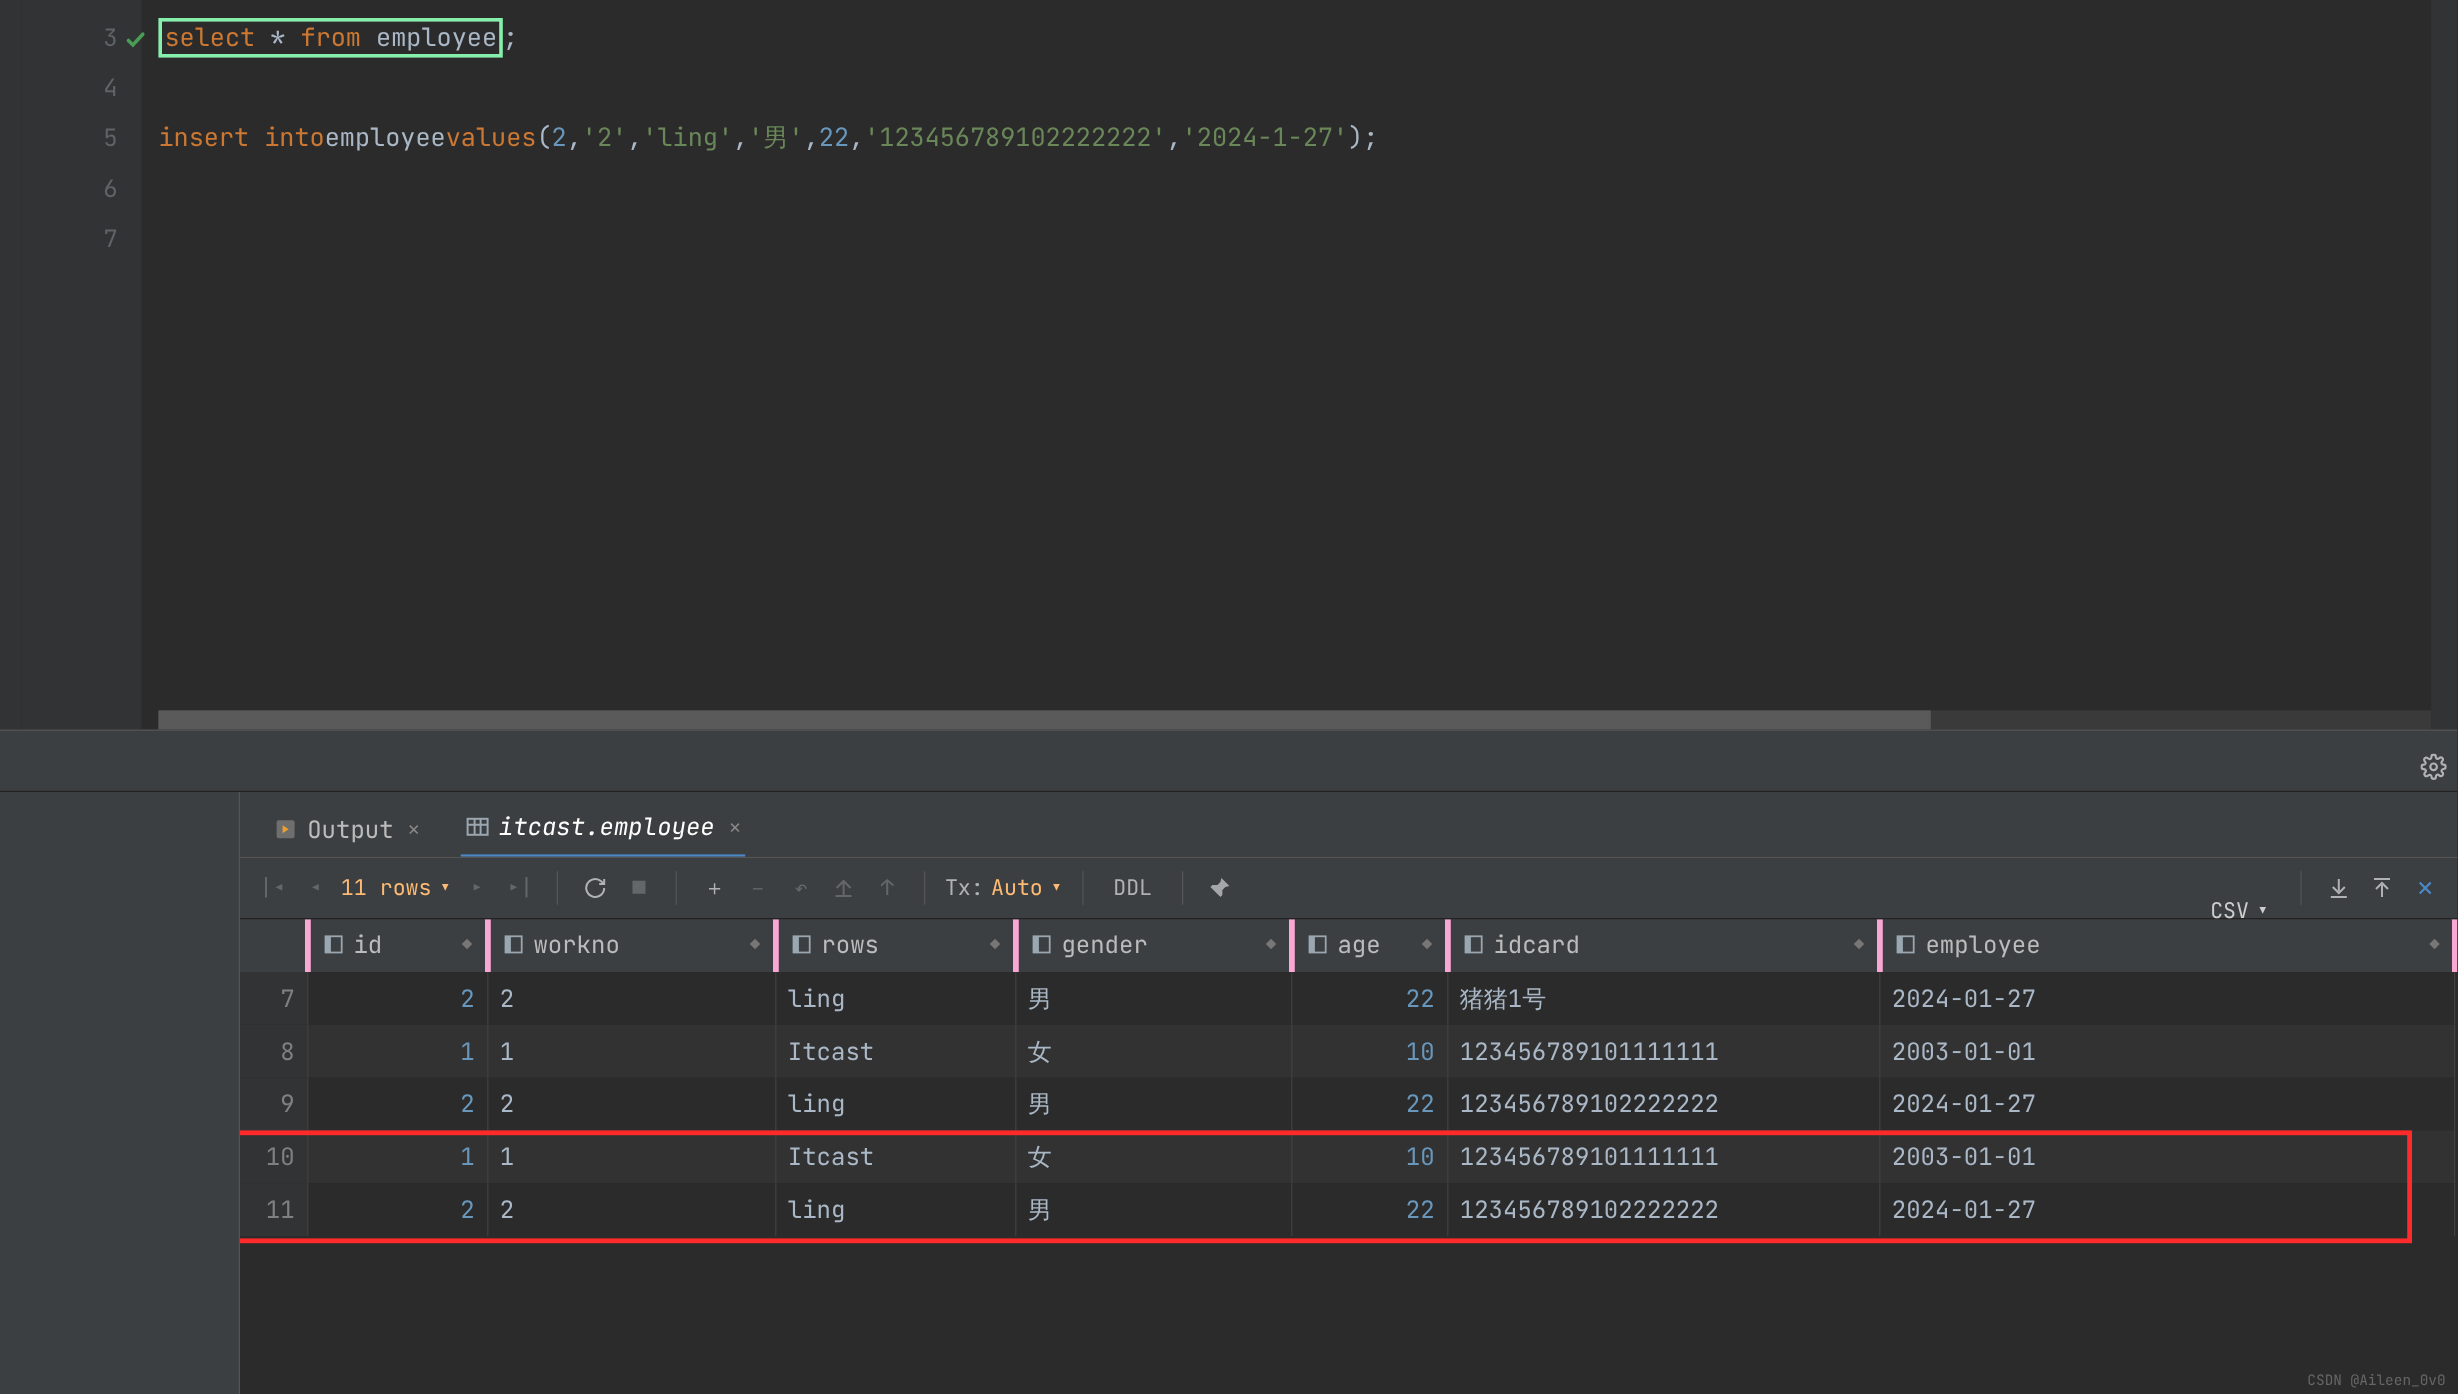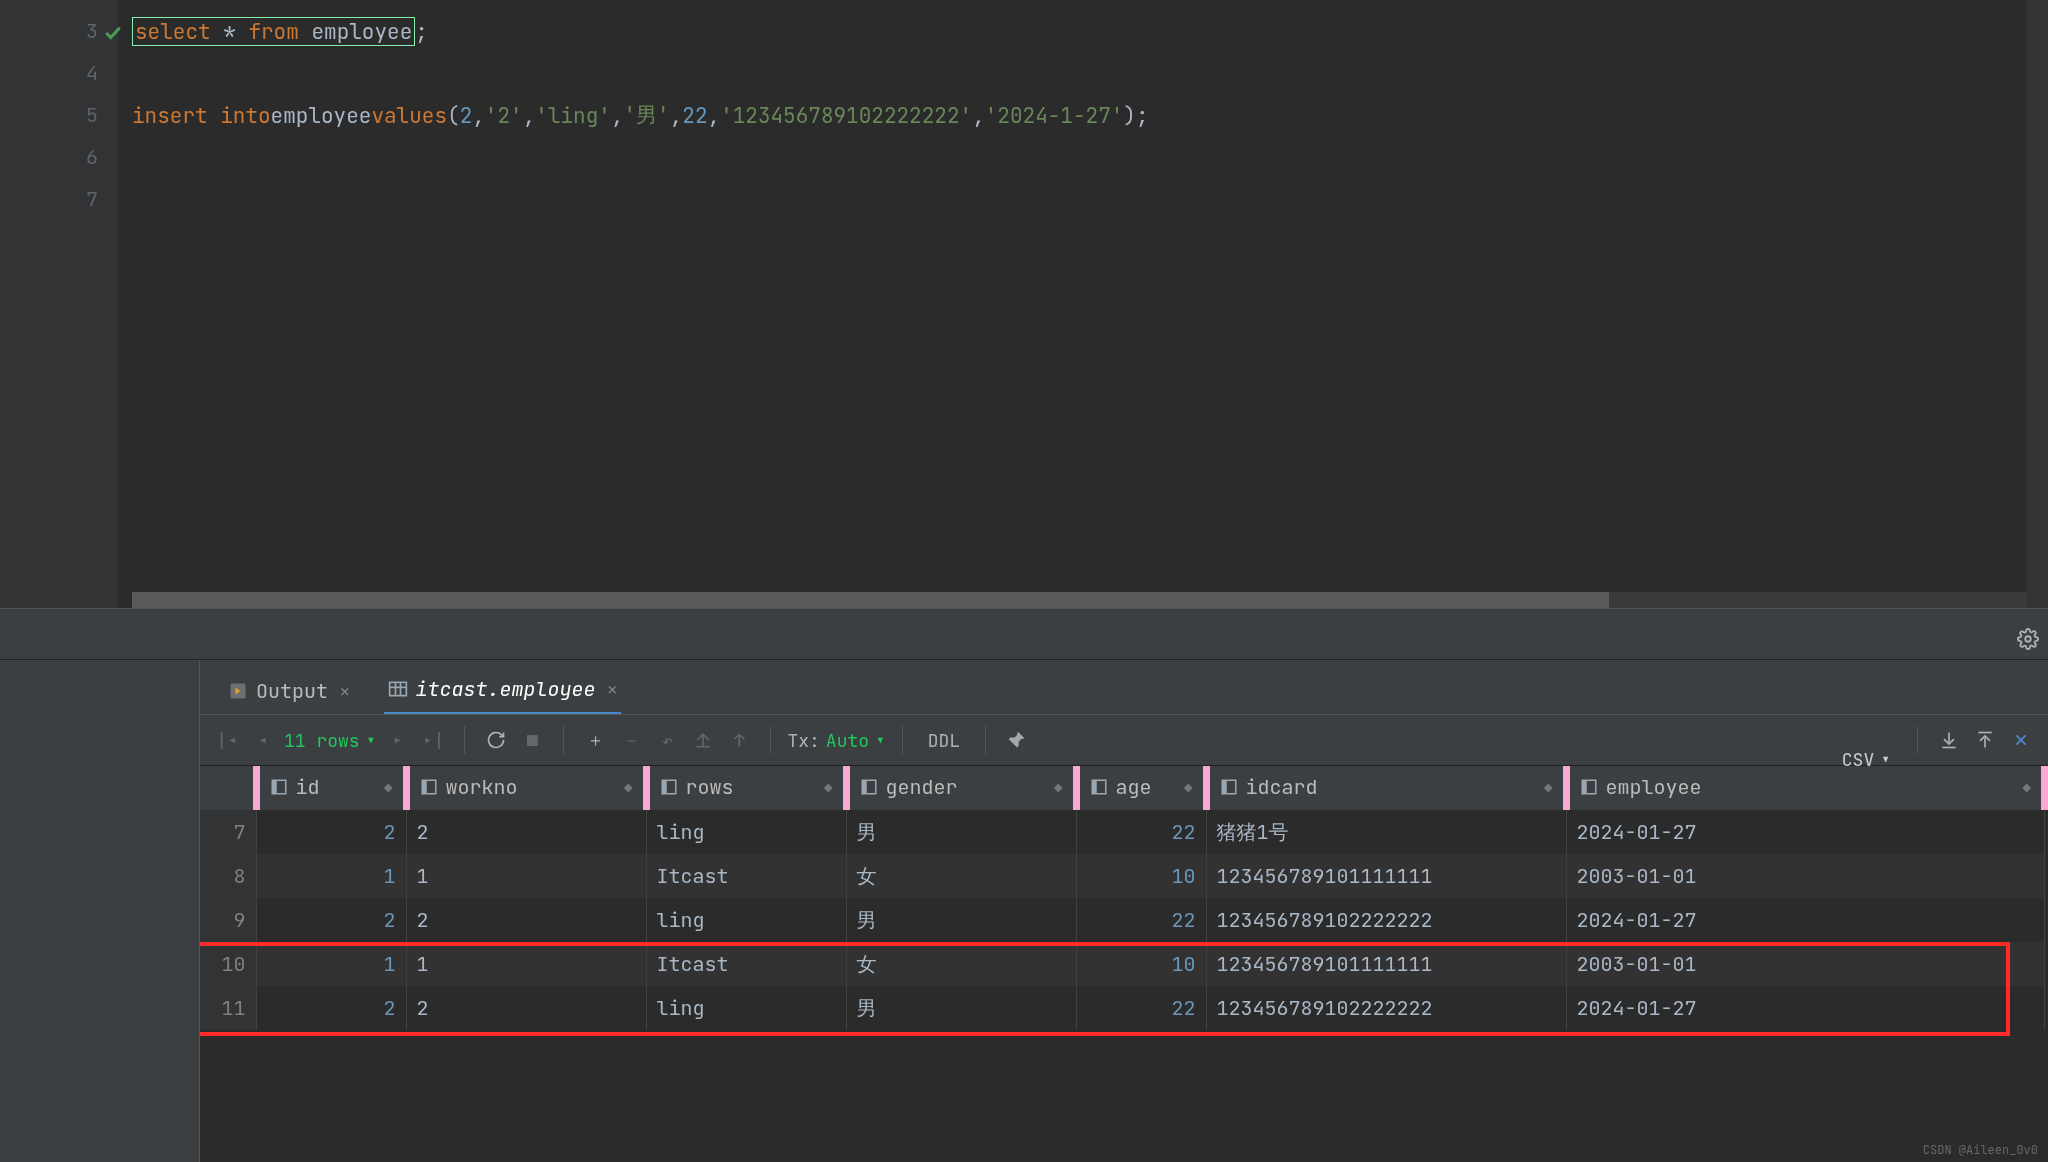--- a/index.html
+++ b/index.html
@@ -67,21 +67,21 @@
     padding: 10px 0 0 14px;
     font-size: 21px;
     white-space: nowrap;
   }
   .cline { height: 42px; display:flex; align-items:center; }
   .kw { color: var(--keyword); }
   .str { color: var(--string); }
   .num { color: var(--number); }
   .punct { color: var(--fg-default); }
   .boxed {
-    border: 1px solid #86efac;
+    border: 3px solid #86efac;
     padding: 0 2px;
   }
   .right-scroll {
     width: 22px;
     background: var(--bg-gutter);
   }
   .hscroll {
     position:absolute;
     bottom:0; left:132px; right:22px; height:16px;
     background:#3a3a3a;
@@ -146,38 +146,38 @@
     font-size:18px;
   }
   .tbtn {
     min-width:30px; height:30px;
     display:flex;align-items:center;justify-content:center;
     color:var(--icon);
     cursor:pointer;
   }
   .tbtn.disabled { opacity:.35; }
   .tsep { width:1px; height:28px; background:#555; margin:0 10px; }
-  .rowcount { color:#22c55e; display:flex;align-items:center;gap:6px;}
+  .rowcount { color:#fdba74; display:flex;align-items:center;gap:6px;}
   .spacer { flex:1; }
   .csv { color:#ccc; display:flex;align-items:center;gap:6px; margin-right:10px;margin-top:38px;}
 
   .grid { flex:1; overflow:auto; position:relative; background:var(--bg-editor);}
   table {
     border-collapse:collapse;
     width:100%;
     font-family:"JetBrains Mono","Consolas",monospace;
     font-size:20px;
   }
   th {
     background: var(--bg-grid-header);
     color:#bbb;
     font-weight:normal;
     text-align:left;
     padding:8px 10px;
-    border-right:7px solid #f9a8d4;
+    border-right:5px solid #f9a8d4;
     position:relative;
     height:44px;
   }
   th .sort {
     position:absolute; right:10px; top:50%; transform:translateY(-50%);
     color:#777; font-size:14px;
   }
   th.rownum-h { width:56px; text-align:right; }
   td {
     padding:6px 10px;

